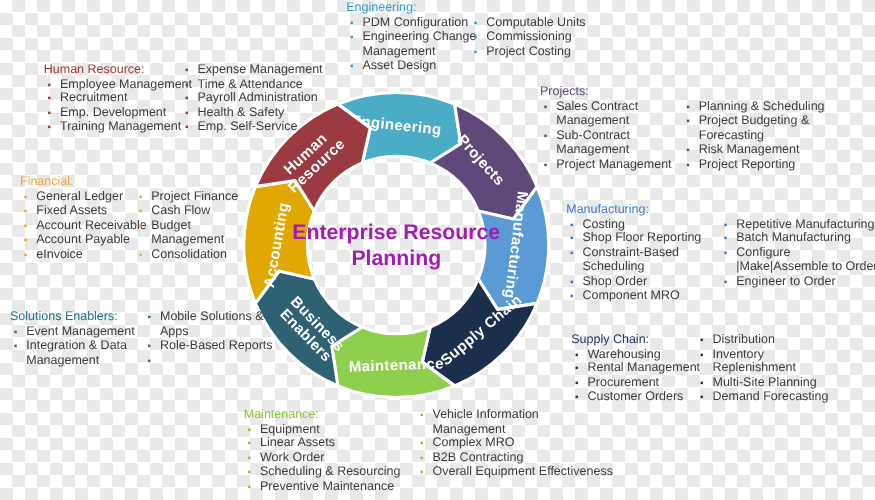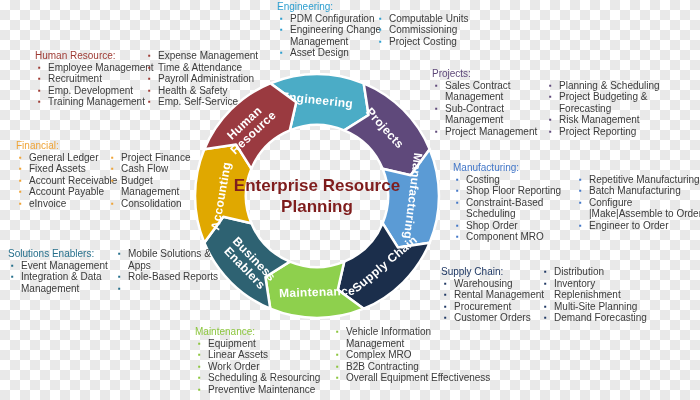--- a/index.html
+++ b/index.html
@@ -8,36 +8,36 @@
     font-family:"Liberation Sans",sans-serif;
     background-color:#fff;
     background-image:conic-gradient(#e9e9e9 25%,#fff 0 50%,#e9e9e9 0 75%,#fff 0);
     background-size:20px 20px;
   }
   #wheel{position:absolute;left:0;top:0}
   #wheel path{stroke:#fff;stroke-width:2.5;stroke-linejoin:round}
   #wheel text{font-family:"Liberation Sans",sans-serif;font-weight:bold;fill:#fff;
     font-size:12px;text-anchor:middle;letter-spacing:.3px}
   #center-title{position:absolute;left:217px;top:175px;width:200px;text-align:center;
-    font-weight:bold;font-size:17px;line-height:21px;color:#7f1d1d}
+    font-weight:bold;font-size:17px;line-height:21px;color:#a21caf}
   .sec{position:absolute;font-size:10px;line-height:11.5px;color:#3b3b3b}
   .sec .hdr{font-weight:normal;color:var(--hc);white-space:pre}
   .cols{display:flex}
   .sec ul{list-style:none;margin:0;padding:0}
   .cols ul:nth-child(1){width:var(--w1)}
   .cols ul:nth-child(2){width:var(--w2)}
   .sec.raise .cols ul:nth-child(2){margin-top:-11.5px}
   .sec li{display:flex;align-items:flex-start}
   .blt{flex:none;width:13px;padding-left:3px;box-sizing:border-box;color:var(--bc);
     font-size:8px;line-height:11.5px}
   .txt{white-space:pre}
   #sec-engineering{left:277px;top:1px;--w1:99px;--w2:115px}
   #sec-projects{left:432px;top:68px;--w1:114px;--w2:125px}
   #sec-manufacturing{left:453px;top:162px;--w1:123px;--w2:148px}
-  #sec-supply-chain{left:441px;top:266px;--w1:100px;--w2:115px}
+  #sec-supply-chain{left:457px;top:266px;--w1:100px;--w2:115px}
   #sec-maintenance{left:195px;top:326px;--w1:138px;--w2:155px}
   #sec-business-enablers{left:8px;top:248px;--w1:107px;--w2:120px}
   #sec-financial{left:16px;top:140px;--w1:92px;--w2:90px}
   #sec-human-resource{left:35px;top:50px;--w1:110px;--w2:115px}
 </style>
 </head>
 <body>
 
 <svg id="wheel" width="700" height="400" viewBox="0 0 700 400">
     <path d="M 270.3 83.3 A 122 122 0 0 1 363.7 83.3 L 368.6 115.0 L 344.2 130.4 A 71 71 0 0 0 289.8 130.4 L 296.2 102.3 Z" fill="#4BACC6"></path>

